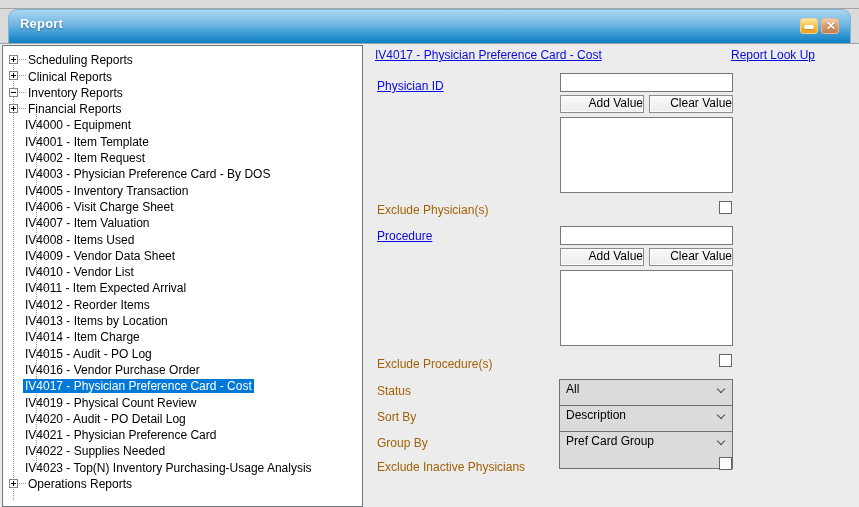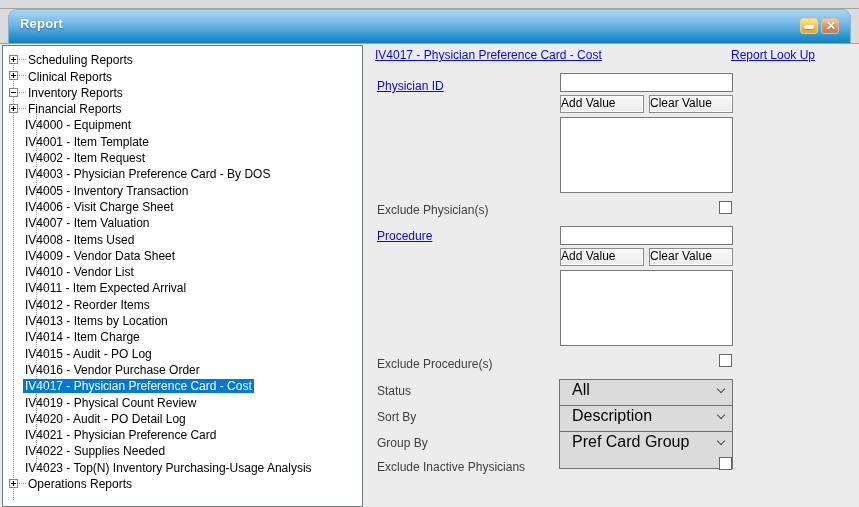--- a/index.html
+++ b/index.html
@@ -64,37 +64,37 @@
   .tree-row.selected .label{background:#0078D7;color:#FFFFFF}
   .expander{
     position:absolute;left:6px;top:4px;width:9px;height:9px;box-sizing:border-box;
     background:#FFFFFF;border:1px solid #848484;z-index:3;
   }
   .expander .h{position:absolute;left:1px;top:3px;width:5px;height:1px;background:#000}
   .expander.plus .v{position:absolute;left:3px;top:1px;width:1px;height:5px;background:#000}
   
   .form{position:absolute;left:0;top:0;width:859px;height:507px;pointer-events:none}
   .form *{pointer-events:auto}
-  .flabel{position:absolute;font-size:12px;color:#404040}
+  .flabel{position:absolute;font-size:12px;color:#a16207}
   .flink{position:absolute;font-size:12px;color:#0A0ADF;text-decoration:underline;cursor:pointer}
   .win-input{
     position:absolute;box-sizing:border-box;background:#FFFFFF;border:1px solid #767676;
     font:12px "Liberation Sans",sans-serif;padding:1px 4px;outline:none;
   }
   .win-btn{
     position:absolute;box-sizing:border-box;border:1px solid #8C8C8C;
     background:linear-gradient(#F9F9F9,#ECECEC);
-    font:12px "Liberation Sans",sans-serif;color:#000;text-align:left;line-height:15px;cursor:default;
+    font:12px "Liberation Sans",sans-serif;color:#000;text-align:right;line-height:15px;cursor:default;
     box-shadow:inset 0 0 0 1px #FDFDFD;
   }
   .listbox{position:absolute;box-sizing:border-box;background:#FFFFFF;border:1px solid #7A7A7A}
   .checkbox{position:absolute;width:13px;height:13px;box-sizing:border-box;background:#FFFFFF;border:1px solid #666666;cursor:default}
   .combo{
     position:absolute;box-sizing:border-box;height:38px;background:#DBDBDB;border:1px solid #707070;
-    font-size:16px;color:#000;line-height:19px;padding-left:12px;cursor:default;
+    font-size:12px;color:#000;line-height:19px;padding-left:6px;cursor:default;
   }
   .combo .chev{
     position:absolute;right:8px;top:6px;width:6px;height:6px;box-sizing:border-box;
     border-right:1px solid #4A4A4A;border-bottom:1px solid #4A4A4A;transform:rotate(45deg);
   }
 </style>
 </head>
 <body>
 
 <div class="frame-topline"></div>

